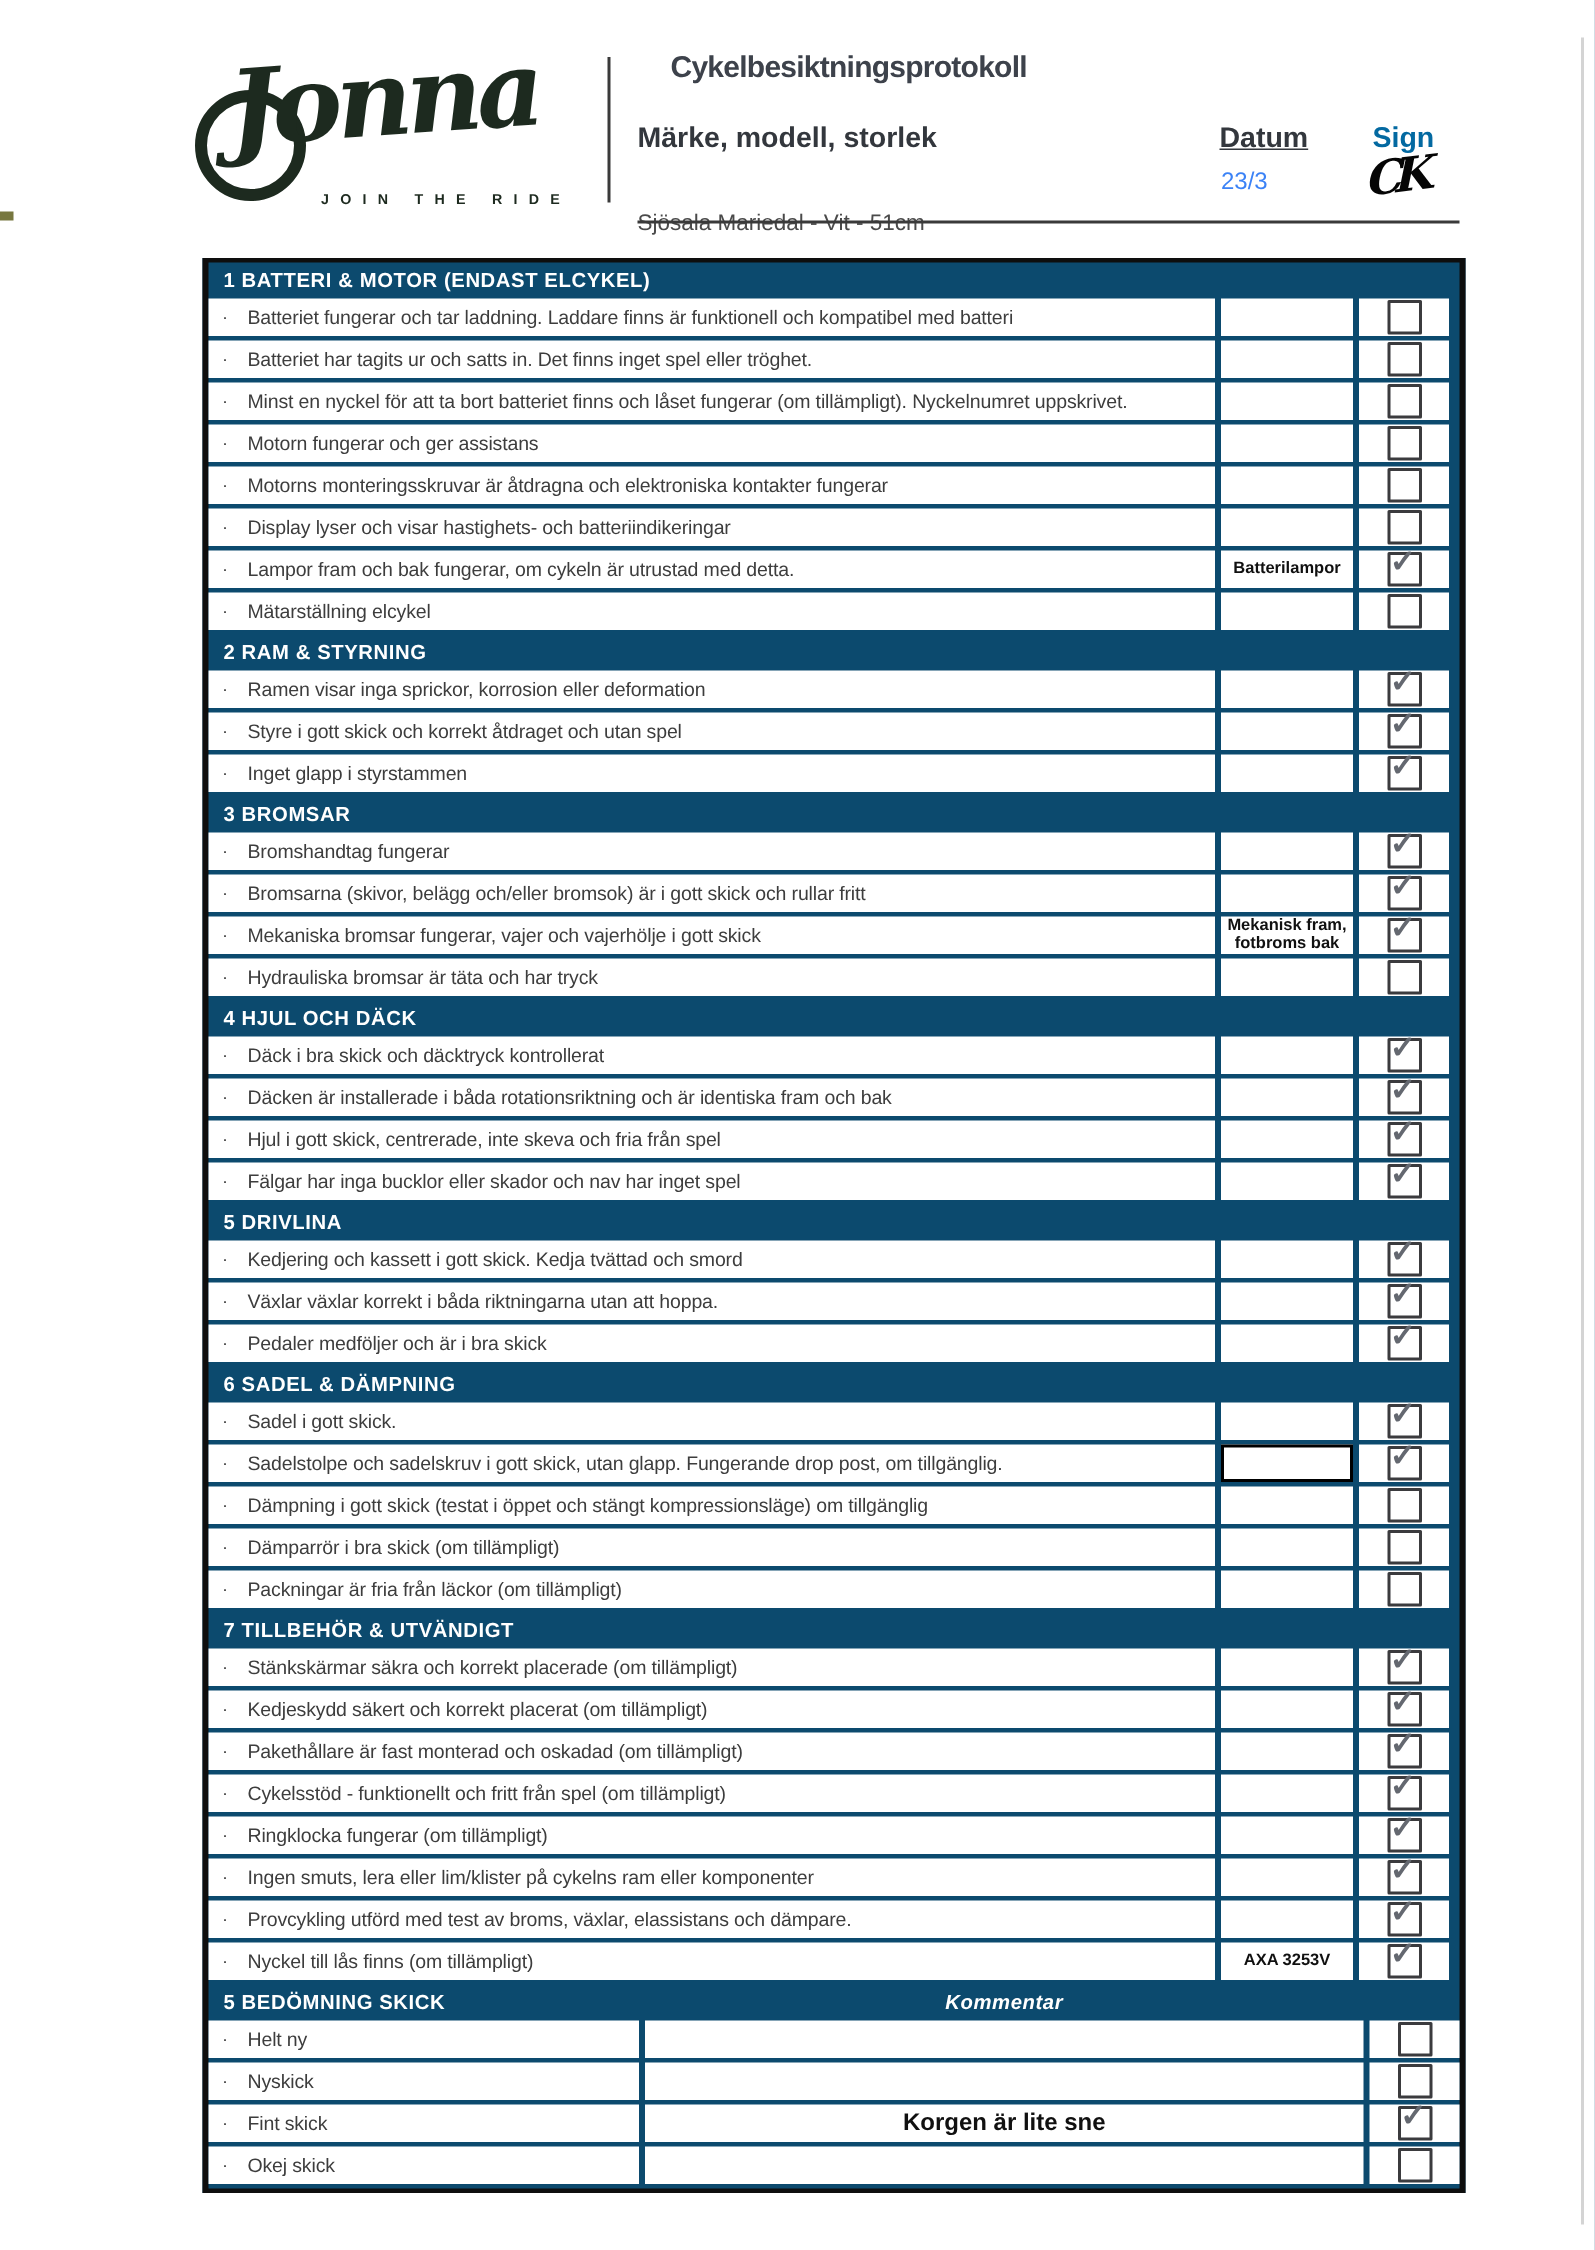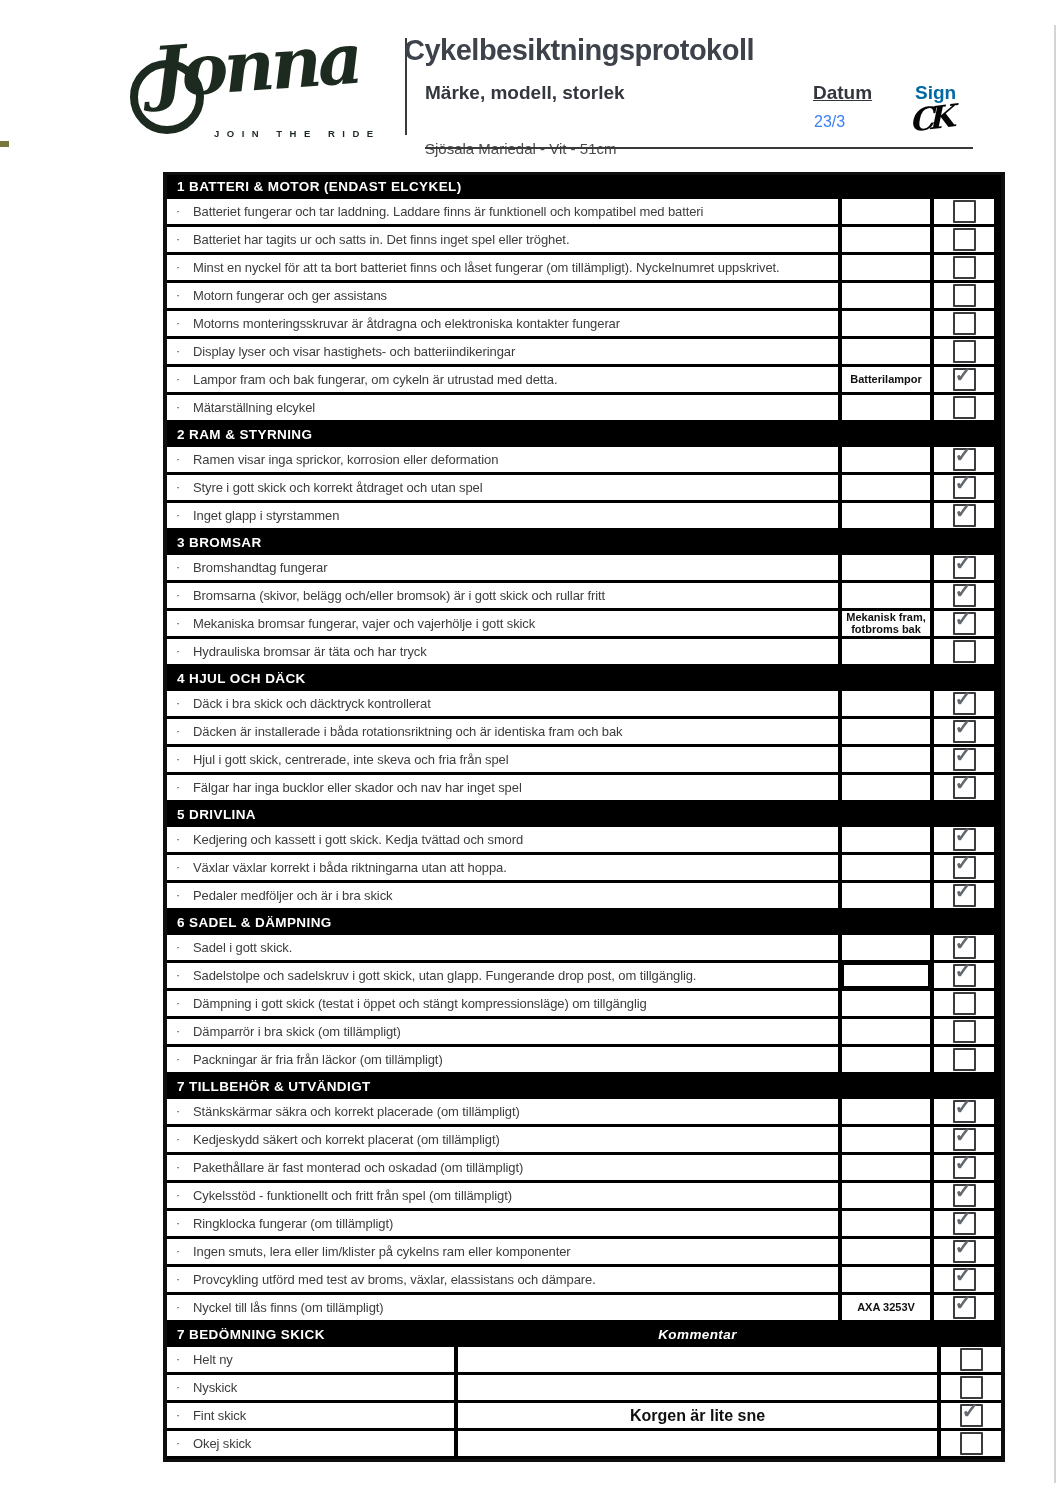--- a/index.html
+++ b/index.html
@@ -9,37 +9,37 @@
   
   .logo{position:absolute;left:128px;top:40px;width:280px;height:105px;}
   .logo-circle{position:absolute;left:2px;top:20px;width:58px;height:58px;
                border:8px solid #1d2a1f;border-radius:50%;}
   .logo-word{position:absolute;left:24px;top:-16px;font-family:"DejaVu Serif",serif;
              font-style:italic;font-weight:bold;font-size:70px;color:#1d2a1f;
              transform:rotate(-4deg);letter-spacing:-4px;white-space:nowrap;}
   .logo-tagline{position:absolute;left:86px;top:88px;font-size:9.5px;font-weight:bold;
                 letter-spacing:7.5px;color:#1d2a1f;white-space:nowrap;}
   .divider-v{position:absolute;left:405px;top:38px;width:2px;height:97px;background:#3a3a3a;}
-  .title{position:absolute;left:404px;top:34px;font-size:29px;font-weight:bold;
+  .title{position:absolute;left:447px;top:34px;font-size:20px;font-weight:bold;
          color:#3d424b;letter-spacing:-0.5px;}
   .subtitle{position:absolute;left:425px;top:82px;font-size:19px;font-weight:bold;color:#33373d;}
   .datum-label{position:absolute;left:813px;top:82px;font-size:19px;font-weight:bold;color:#33373d;text-decoration:underline;}
   .sign-label{position:absolute;left:915px;top:82px;font-size:19px;font-weight:bold;color:#0369a1;}
   .bike-value{position:absolute;left:425px;top:116px;font-size:15px;color:#4a4a4a;margin-top:24px;}
   .datum-value{position:absolute;left:814px;top:113px;font-size:16px;color:#3b82f6;}
   .sign-value{position:absolute;left:912px;top:100px;font-family:"DejaVu Serif",serif;
               font-style:italic;font-weight:bold;font-size:31px;color:#050505;
               transform:rotate(-7deg) skewX(-8deg);letter-spacing:-6px;}
   .header-rule{position:absolute;left:425px;top:147px;width:548px;height:2px;background:#3a3a3a;}
   .artifact{position:absolute;left:0;top:141px;width:9px;height:6px;background:#77773f;}
   .edge-line{position:absolute;left:1054px;top:25px;width:2px;height:1458px;background:#d4d4d4;}
 
   
-  .table{position:absolute;left:135px;top:172px;width:834px;background:#000000;
-         border:3px solid #0e0e0e;border-left-width:4px;border-right-width:4px;margin-left:28px;}
+  .table{position:absolute;left:135px;top:172px;width:834px;background:#0c4a6e;
+         border:3px solid #0e0e0e;border-left-width:4px;border-right-width:4px;}
   .sec-header{position:relative;height:24px;line-height:24px;padding-left:10px;
               color:#ffffff;font-weight:bold;font-size:13.5px;letter-spacing:.4px;}
   .sec-header .kommentar{position:absolute;left:291px;top:0;width:479px;text-align:center;font-style:italic;}
   .row{display:flex;gap:4px;margin-bottom:3px;height:25px;}
   .cell{background:#ffffff;height:25px;box-sizing:border-box;}
   .cell.wide{width:671px;display:flex;align-items:center;padding-left:9px;}
   .cell.label{width:287px;display:flex;align-items:center;padding-left:9px;}
   .cell.note{width:88px;display:flex;align-items:center;justify-content:center;text-align:center;
              font-weight:bold;font-size:11px;line-height:11.5px;color:#101010;}
   .cell.note.hl{border:2px solid #000;}
@@ -476,21 +476,21 @@
           <span class="bullet">·</span>
           <span class="itext">Nyckel till lås finns (om tillämpligt)</span>
         </div>
         <div class="cell note">AXA 3253V</div>
         <div class="cell check">
           <div class="checkbox">
             <span class="mark">✓</span>
           </div>
         </div>
       </div>
-      <div class="sec-header"><span>7 BEDÖMNING SKICK</span><span class="kommentar">Kommentar</span></div>
+      <div class="sec-header"><span>5 BEDÖMNING SKICK</span><span class="kommentar">Kommentar</span></div>
       <div class="row">
         <div class="cell label">
           <span class="bullet">·</span>
           <span class="itext">Helt ny</span>
         </div>
         <div class="cell comment"></div>
         <div class="cell check">
           <div class="checkbox"></div>
         </div>
       </div>

